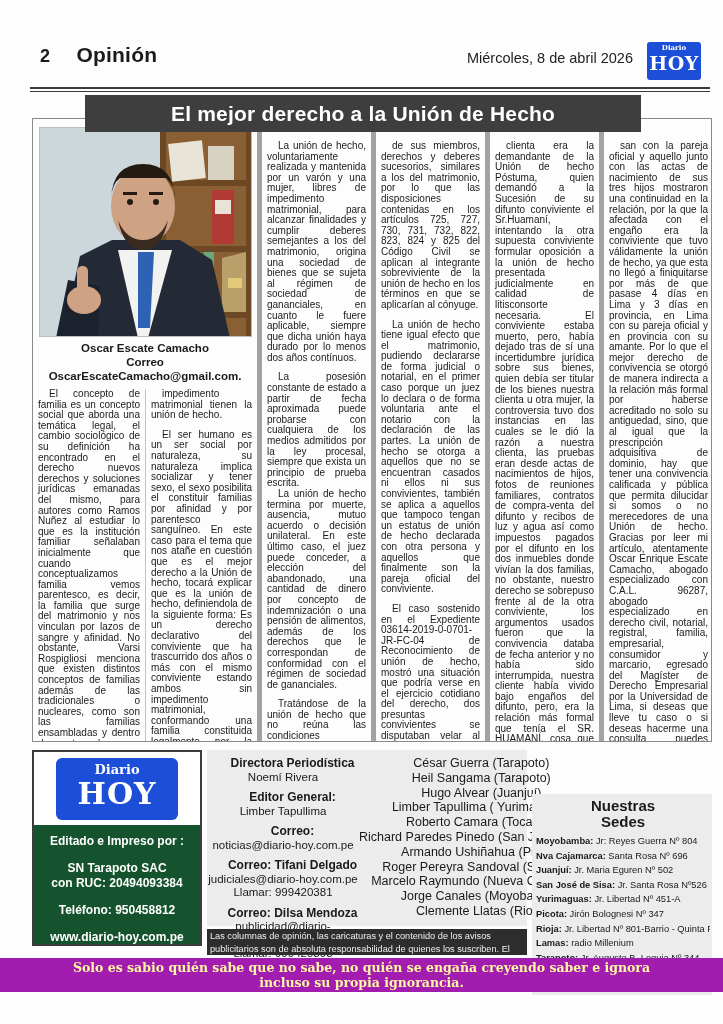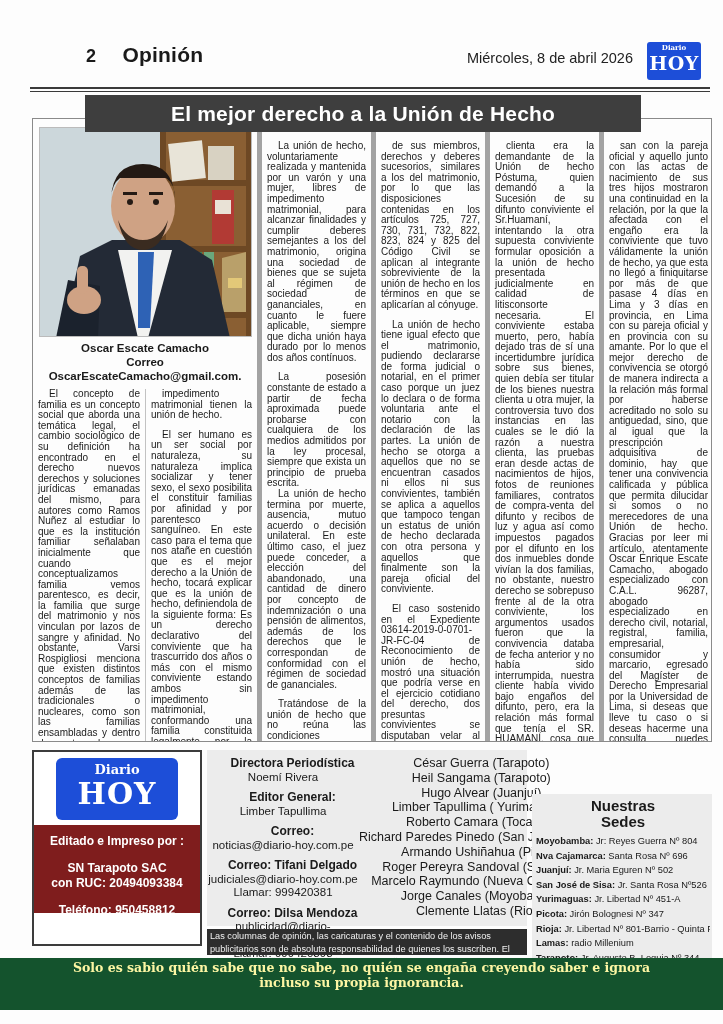--- a/index.html
+++ b/index.html
@@ -2,21 +2,21 @@
 <html lang="es"><head>
 <meta charset="utf-8">
 <style>
   * { margin:0; padding:0; box-sizing:border-box; }
   body { background:#888; font-family:"Liberation Sans", sans-serif; }
   #page {
     position:relative; width:723px; height:1024px; background:#fdfdfd;
     margin:0 auto; overflow:hidden; color:#1a1a1a;
   }
   
-  .header-row { position:absolute; top:42px; left:40px; right:18px; height:44px;margin-left:46px; }
+  .header-row { position:absolute; top:42px; left:40px; right:18px; height:44px; }
   .page-num { font-size:18px; font-weight:bold; display:inline-block; vertical-align:top; margin-top:4px;}
   .section-name { font-size:21px; font-weight:bold; display:inline-block; margin-left:22px; margin-top:1px; letter-spacing:.2px;}
   .date-text { position:absolute; right:72px; top:8px; font-size:14.5px; color:#222; }
   .logo { background:#1d4ed8; border-radius:3px; color:#fff; text-align:center; font-family:"DejaVu Serif", serif; }
   .logo-head { width:54px; height:38px; position:absolute; right:4px; top:0; padding-top:2px; }
   .logo-head .logo-top { display:block; font-size:7px; font-weight:bold; line-height:8px; }
   .logo-head .logo-main { display:block; font-size:19px; font-weight:bold; line-height:22px; letter-spacing:.5px; }
   .header-rule { position:absolute; top:87px; left:30px; right:13px; height:5px;
     border-top:2px solid #3a3a3a; border-bottom:1px solid #3a3a3a; }
   
@@ -34,39 +34,39 @@
   .c1, .c2 { width:50%; }
   .c2 { border-left:1px solid #c2c2c2; }
   .c3, .c4, .c5, .c6 { width:114px; flex:0 0 114px; border-left:5px solid #a3a3a3; padding-top:22px; }
   .gap { margin-top:9px; }
   
   .f-left { position:absolute; top:750px; left:32px; width:170px; height:196px;
     border:2px solid #3c3c3c; background:#fff; }
   .logo-foot { width:122px; height:62px; margin:6px auto 5px auto; padding-top:4px; border-radius:6px;}
   .logo-foot .logo-top { display:block; font-size:13px; font-weight:bold; line-height:15px;}
   .logo-foot .logo-main { display:block; font-size:30px; font-weight:bold; line-height:34px; letter-spacing:1px;}
-  .pub-box { background:#7f1d1d; color:#fff; text-align:center; font-weight:bold; font-size:12px;
-    height:88px; padding-top:9px; line-height:15px; }
+  .pub-box { background:#14532d; color:#fff; text-align:center; font-weight:bold; font-size:12px;
+    height:119px; padding-top:9px; line-height:15px; }
   .pub-box .pgap { margin-top:12px; }
   .f-mid { position:absolute; top:750px; left:207px; width:320px; height:176px;
     background:#ececec; display:flex; overflow:visible; }
   .staff-col { width:152px; flex:0 0 152px; text-align:center; font-size:11.5px; padding-top:7px; line-height:13.5px;}
   .staff-group { margin-bottom:7px; }
   .staff-label { font-weight:bold; font-size:12px;padding-left:19px; }
   .corr-col { flex:1; text-align:center; padding-top:6px; font-size:12.5px; line-height:14.8px; white-space:nowrap; }
   .corr-col .corr-title { font-weight:bold; font-size:13px; }
   .disclaimer { position:absolute; top:929px; left:207px; width:320px; height:26px; background:#2d2d2d;
     color:#f0f0f0; font-size:9.2px; line-height:12.5px; padding:1px 3px; text-align:left;}
   .f-sedes { position:absolute; top:794px; left:532px; width:180px; height:201px;
     background:#ececec; padding:4px 2px 0 4px; }
   .sedes-title { text-align:center; font-weight:bold; font-size:15px; line-height:16px; width:90px; margin:0 auto 4px auto;}
   .sedes-item { font-size:9.3px; line-height:14.6px; white-space:nowrap; overflow:hidden;}
   .sedes-city { font-weight:bold; }
   
-  .green-bar { position:absolute; top:958px; left:0; width:723px; height:52px; background:#14532d;
+  .green-bar { position:absolute; top:958px; left:0; width:723px; height:34px; background:#a21caf;
     color:#fdf6a3; font-family:"DejaVu Serif", serif; font-weight:bold; font-size:12.5px; line-height:15px;
     text-align:center; padding:2px 55px 0 55px; }
 </style>
 </head>
 <body>
 
 <div id="page">
 
   <div class="header-row">
     <span class="page-num">2</span>

